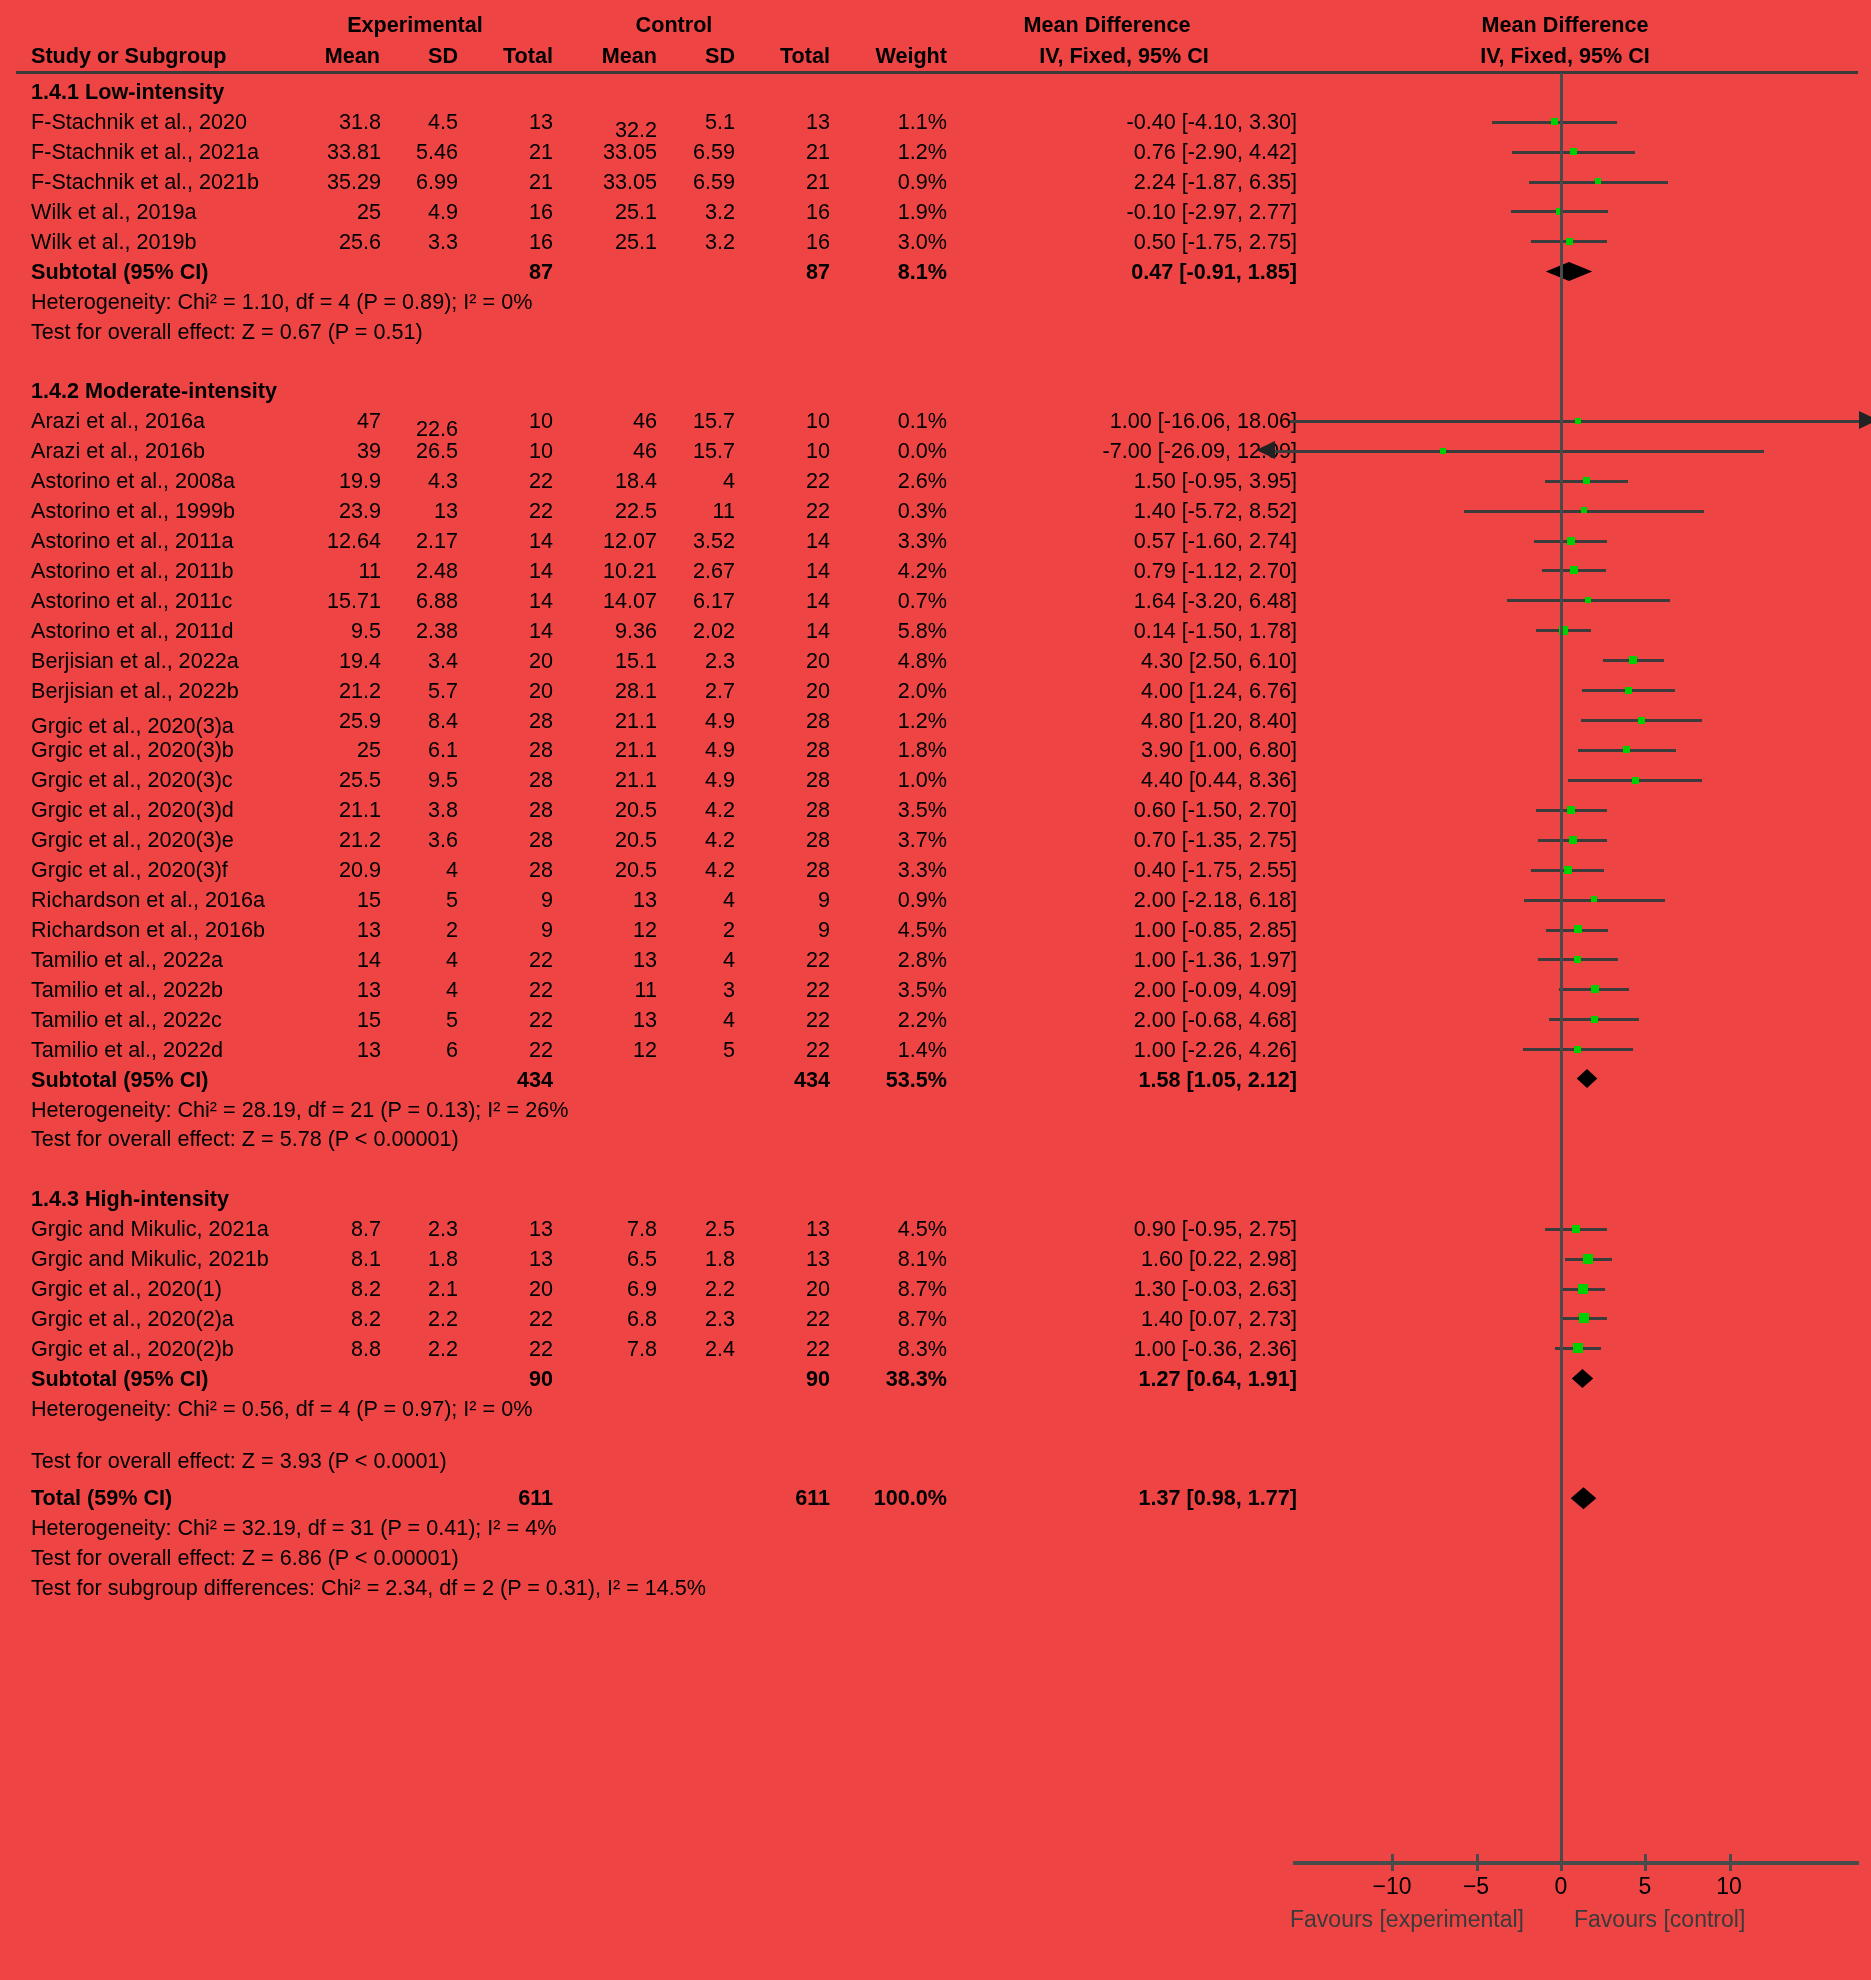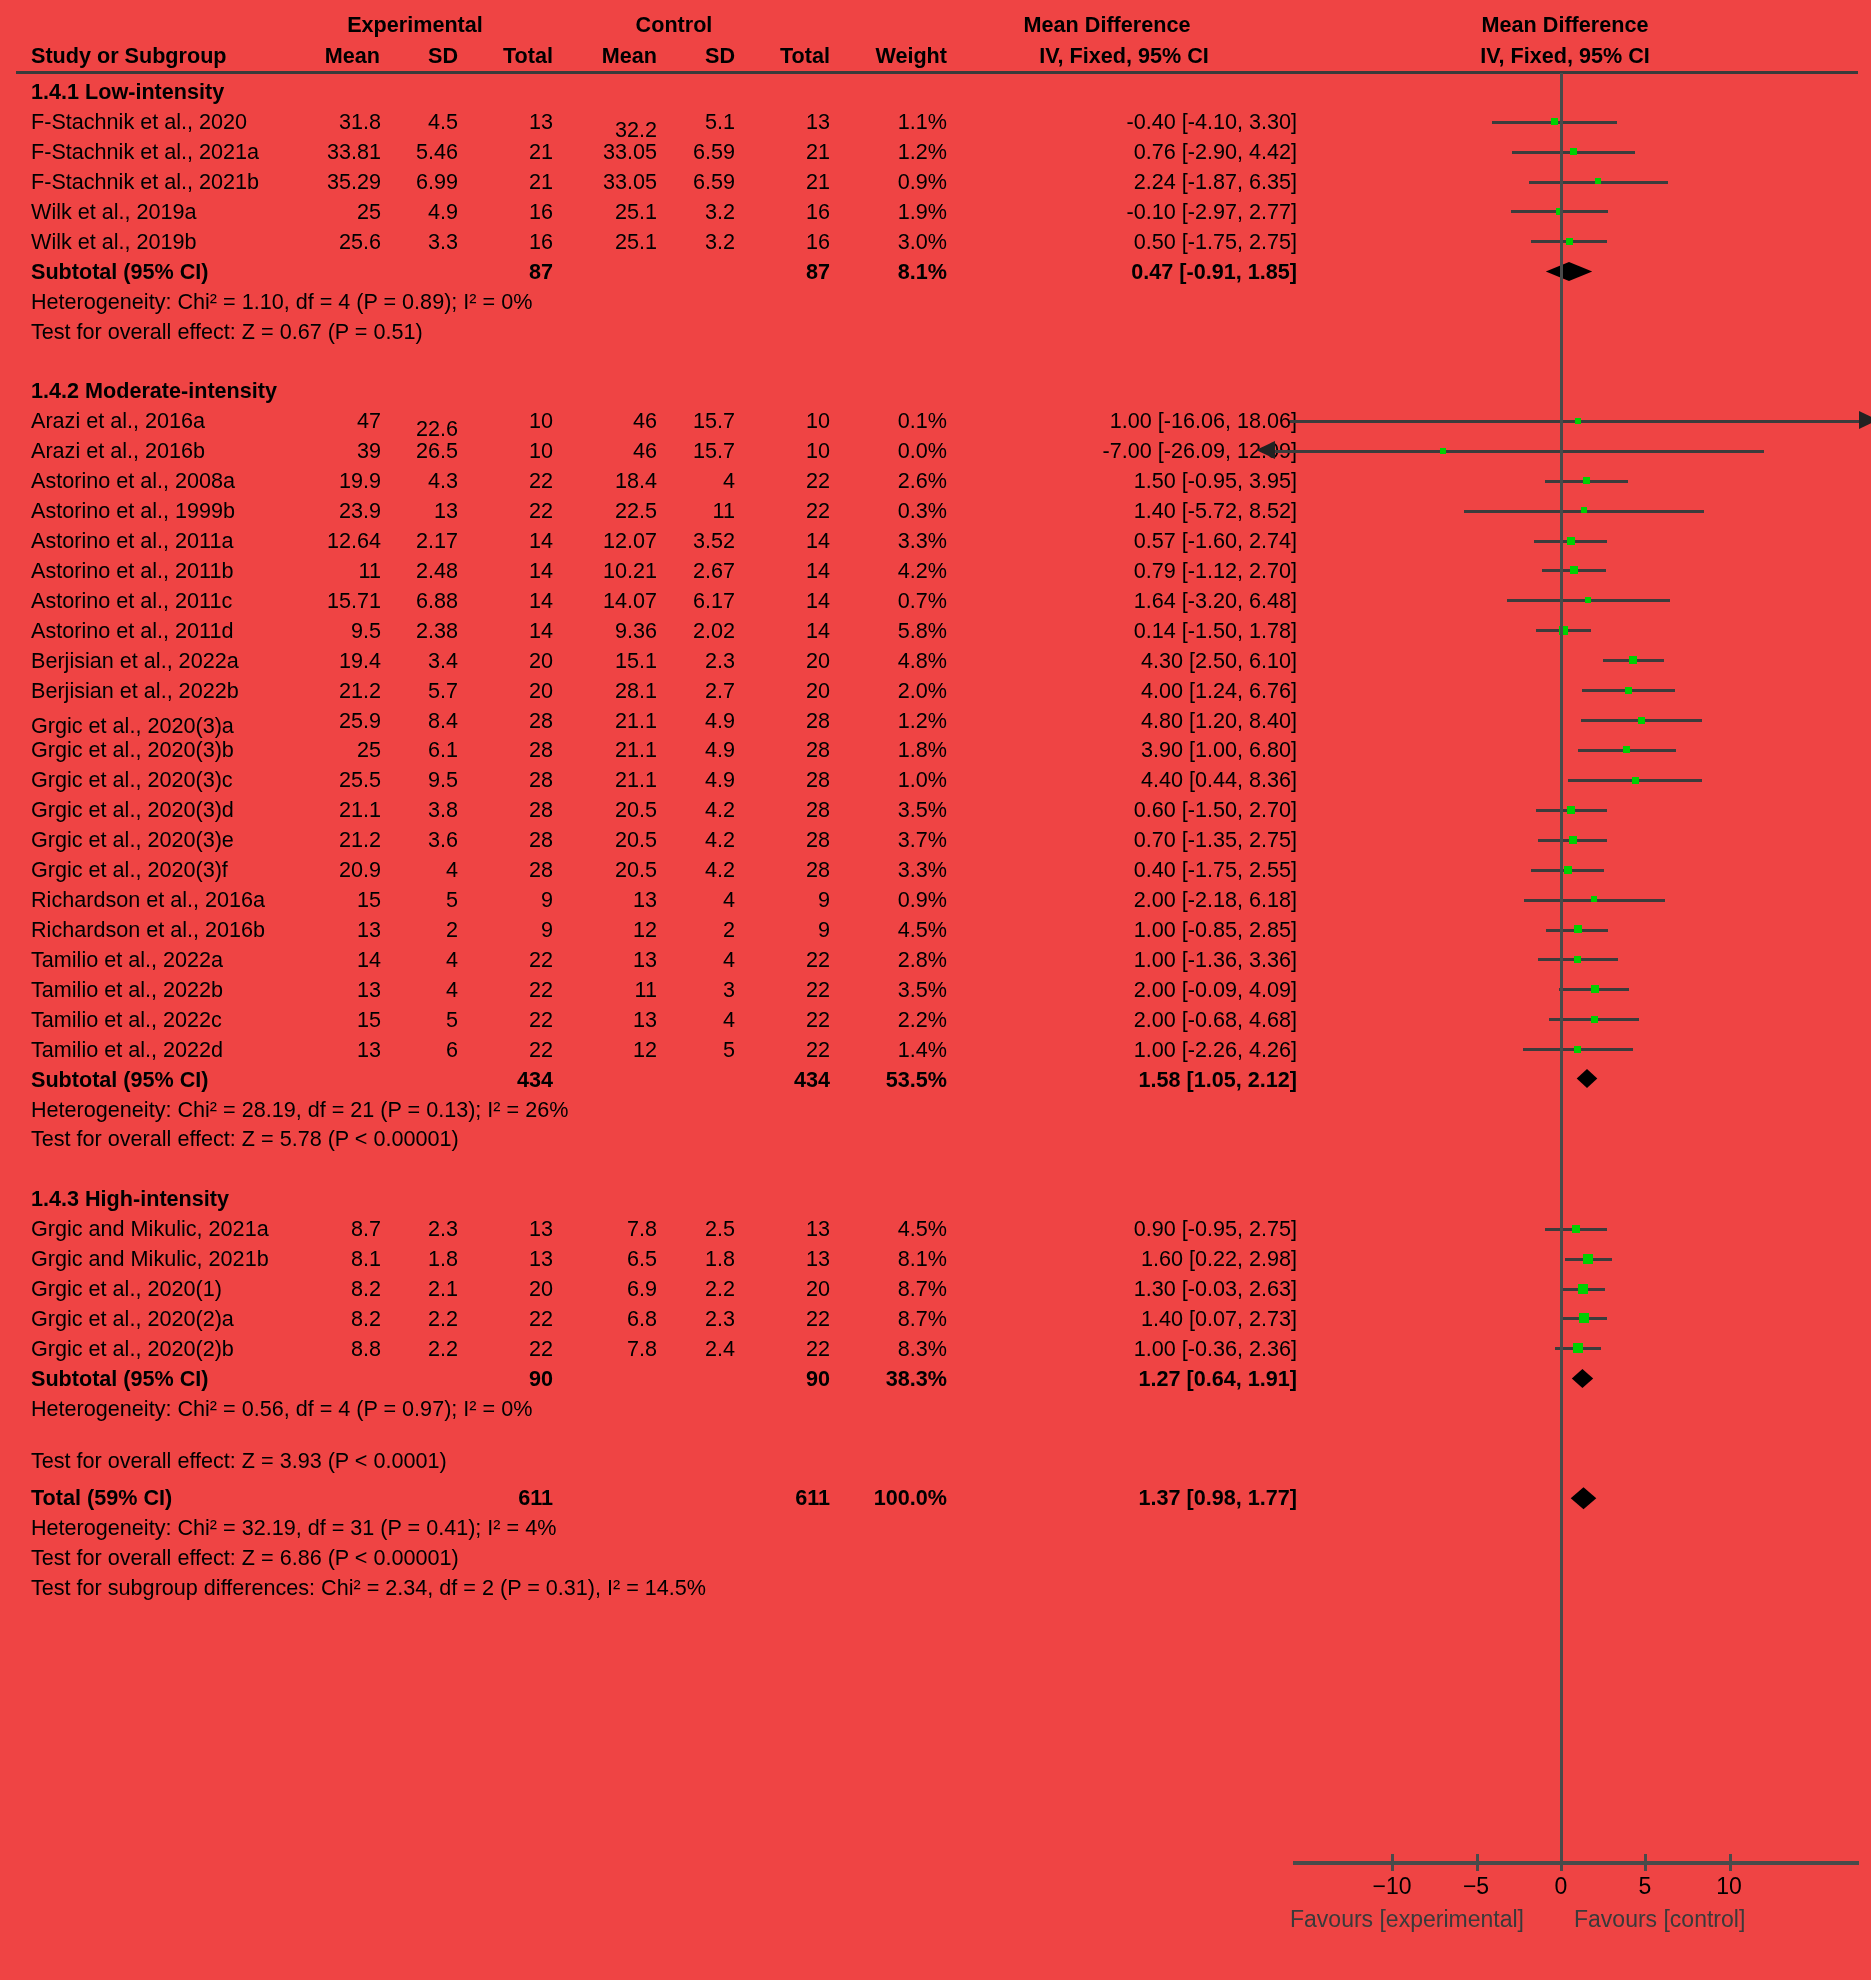--- a/index.html
+++ b/index.html
@@ -321,21 +321,21 @@
       </div>
       <div class="" style="position:absolute;left:0;top:949px;height:30px;width:1297px;">
         <div class="t" style="left:31px;top:0px;">Tamilio et al., 2022a</div>
         <div class="cell" style="left:277px;top:0px;width:104px;">14</div>
         <div class="cell" style="left:380px;top:0px;width:78px;">4</div>
         <div class="cell" style="left:458px;top:0px;width:95px;">22</div>
         <div class="cell" style="left:553px;top:0px;width:104px;">13</div>
         <div class="cell" style="left:657px;top:0px;width:78px;">4</div>
         <div class="cell" style="left:735px;top:0px;width:95px;">22</div>
         <div class="cell" style="left:830px;top:0px;width:117px;">2.8%</div>
-        <div class="cell" style="left:947px;top:0px;width:350px;">1.00 [-1.36, 3.36]</div>
+        <div class="cell" style="left:947px;top:0px;width:350px;">1.00 [-1.36, 1.97]</div>
       </div>
       <div class="" style="position:absolute;left:0;top:979px;height:30px;width:1297px;">
         <div class="t" style="left:31px;top:0px;">Tamilio et al., 2022b</div>
         <div class="cell" style="left:277px;top:0px;width:104px;">13</div>
         <div class="cell" style="left:380px;top:0px;width:78px;">4</div>
         <div class="cell" style="left:458px;top:0px;width:95px;">22</div>
         <div class="cell" style="left:553px;top:0px;width:104px;">11</div>
         <div class="cell" style="left:657px;top:0px;width:78px;">3</div>
         <div class="cell" style="left:735px;top:0px;width:95px;">22</div>
         <div class="cell" style="left:830px;top:0px;width:117px;">3.5%</div>

